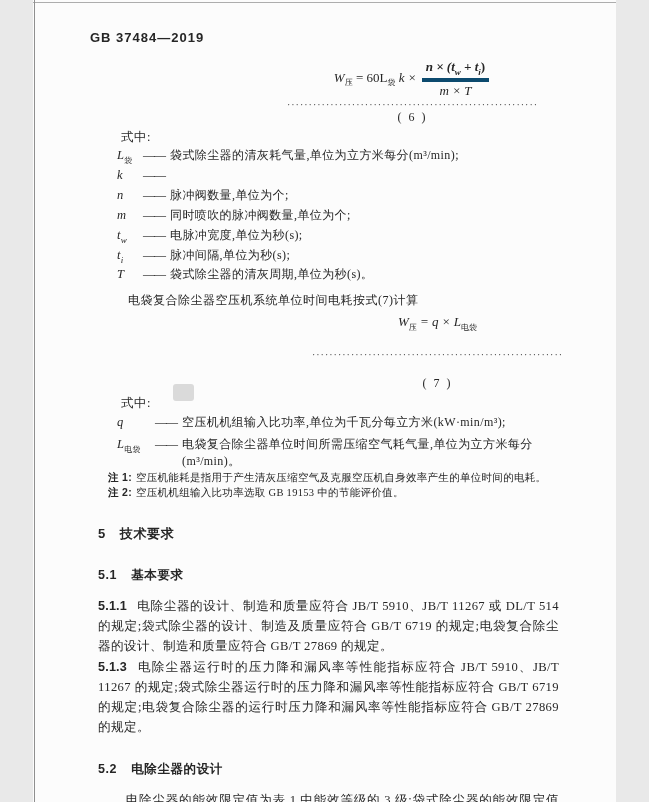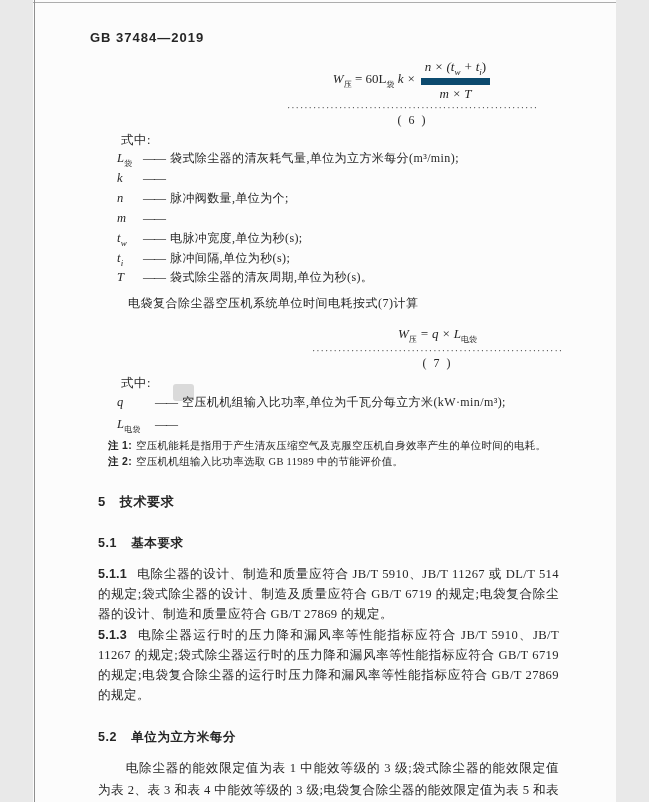--- a/index.html
+++ b/index.html
@@ -14,28 +14,28 @@
   .edge-left { left:1px; top:0; bottom:0; width:1px; background:#8f8f8f; }
   .edge-right { left:637px; top:0; bottom:0; width:1px; background:#b8b8b8; }
   .col { position:relative; padding:30px 57px 0 57px; }
 
   .doc-header { font-weight:bold; font-size:13px; letter-spacing:1px; margin-bottom:14px;
     font-family:"Liberation Sans", sans-serif; }
 
   
   .formula-row { display:flex; align-items:center; margin:2px 0 4px 0;flex-direction:column; }
   .f6 { padding-left:176px; }
-  .f7 { padding-left:226px; margin-top:14px; }
+  .f7 { padding-left:226px; margin-top:5px;gap:16px; }
   .fx { font-family:"Liberation Serif", serif; font-size:13px; white-space:nowrap; }
   .var { font-style:italic; }
   sub.cjk { font-size:8px; font-style:normal; }
   sub.lat { font-size:9px; font-style:italic; }
   .frac { display:inline-flex; flex-direction:column; text-align:center;
           vertical-align:middle; margin:0 2px; }
-  .frac .num { border-bottom:7px solid #0c4a6e; padding:0 4px 1px 4px; }
+  .frac .num { border-bottom:4px solid #0c4a6e; padding:0 4px 1px 4px;font-weight:bold; }
   .frac .den { padding-top:1px; }
   .leader { flex:1; overflow:hidden; white-space:nowrap; text-align:right;
             font-size:10px; letter-spacing:1px; color:#3c3c3c; padding:0 2px; }
   .eqnum { flex:none; font-size:12px; letter-spacing:2px; }
 
   
   .where-label { font-size:12.5px; letter-spacing:.5px; margin:1px 0 2px 31px; }
   .where-item { display:flex; font-size:12px; line-height:14.7px; letter-spacing:.3px; margin-left:27px; }
   .w2 .where-item { line-height:16.8px; }
   .wsym { flex:none; width:26px; font-family:"Liberation Serif",serif; font-size:12.5px; }
@@ -101,20 +101,21 @@
         <span class="wdash">——</span>
       </div>
       <div class="where-item">
         <span class="wsym"><span class="var">n</span><sub class="cjk"></sub></span>
         <span class="wdash">——</span>
         <span class="wdesc">脉冲阀数量,单位为个;</span>
       </div>
       <div class="where-item">
         <span class="wsym"><span class="var">m</span><sub class="cjk"></sub></span>
         <span class="wdash">——</span>
+        <span class="wdesc">同时喷吹的脉冲阀数量,单位为个;</span>
       </div>
       <div class="where-item">
         <span class="wsym"><span class="var">t</span><sub class="lat">w</sub></span>
         <span class="wdash">——</span>
         <span class="wdesc">电脉冲宽度,单位为秒(s);</span>
       </div>
       <div class="where-item">
         <span class="wsym"><span class="var">t</span><sub class="lat">i</sub></span>
         <span class="wdash">——</span>
         <span class="wdesc">脉冲间隔,单位为秒(s);</span>
@@ -139,46 +140,47 @@
     <div class="where-label">式中:</div>
     <div class="w2">
       <div class="where-item">
         <span class="wsym"><span class="var">q</span><sub class="cjk"></sub></span>
         <span class="wdash">——</span>
         <span class="wdesc">空压机机组输入比功率,单位为千瓦分每立方米(kW·min/m³);</span>
       </div>
       <div class="where-item">
         <span class="wsym"><span class="var">L</span><sub class="cjk">电袋</sub></span>
         <span class="wdash">——</span>
+        <span class="wdesc">电袋复合除尘器单位时间所需压缩空气耗气量,单位为立方米每分(m³/min)。</span>
       </div>
     </div>
 
     <div class="note">
       <span class="note-label">注 1:</span>
       <span>空压机能耗是指用于产生清灰压缩空气及克服空压机自身效率产生的单位时间的电耗。</span>
     </div>
     <div class="note">
       <span class="note-label">注 2:</span>
-      <span>空压机机组输入比功率选取 GB 11989 中的节能评价值。</span>
+      <span>空压机机组输入比功率选取 GB 19153 中的节能评价值。</span>
     </div>
 
     <div class="h1">
       <span class="hnum">5</span><span>技术要求</span>
     </div>
     <div class="h2">
       <span class="hnum">5.1</span><span>基本要求</span>
     </div>
 
     <div class="clauses">
       <p class="clause"><b class="cnum">5.1.1</b><span>电除尘器的设计、制造和质量应符合 JB/T 5910、JB/T 11267 或 DL/T 514 的规定;袋式除尘器的设计、制造及质量应符合 GB/T 6719 的规定;电袋复合除尘器的设计、制造和质量应符合 GB/T 27869 的规定。</span></p>
       <p class="clause"><b class="cnum">5.1.3</b><span>电除尘器运行时的压力降和漏风率等性能指标应符合 JB/T 5910、JB/T 11267 的规定;袋式除尘器运行时的压力降和漏风率等性能指标应符合 GB/T 6719 的规定;电袋复合除尘器的运行时压力降和漏风率等性能指标应符合 GB/T 27869 的规定。</span></p>
     </div>
 
     <div class="h2">
-      <span class="hnum">5.2</span><span>单位为立方米每分</span>
+      <span class="hnum">5.2</span><span>电除尘器的设计</span>
     </div>
     <p class="para">电除尘器的能效限定值为表 1 中能效等级的 3 级;袋式除尘器的能效限定值为表 2、表 3 和表 4 中能效等级的 3 级;电袋复合除尘器的能效限定值为表 5 和表 6 中能效等级的 3 级。</p>
 
     <div class="h1">
       <span class="hnum">6</span><span>基本要求</span>
     </div>
     <div class="clauses">
       <p class="clause"><b class="cnum">6.1</b><span>除尘器性能测试应在符合设计要求的正常运行条件下,稳定运行 3 个月后,主机负荷大于 90%额定负荷下进行。</span></p>
 
     </div>

